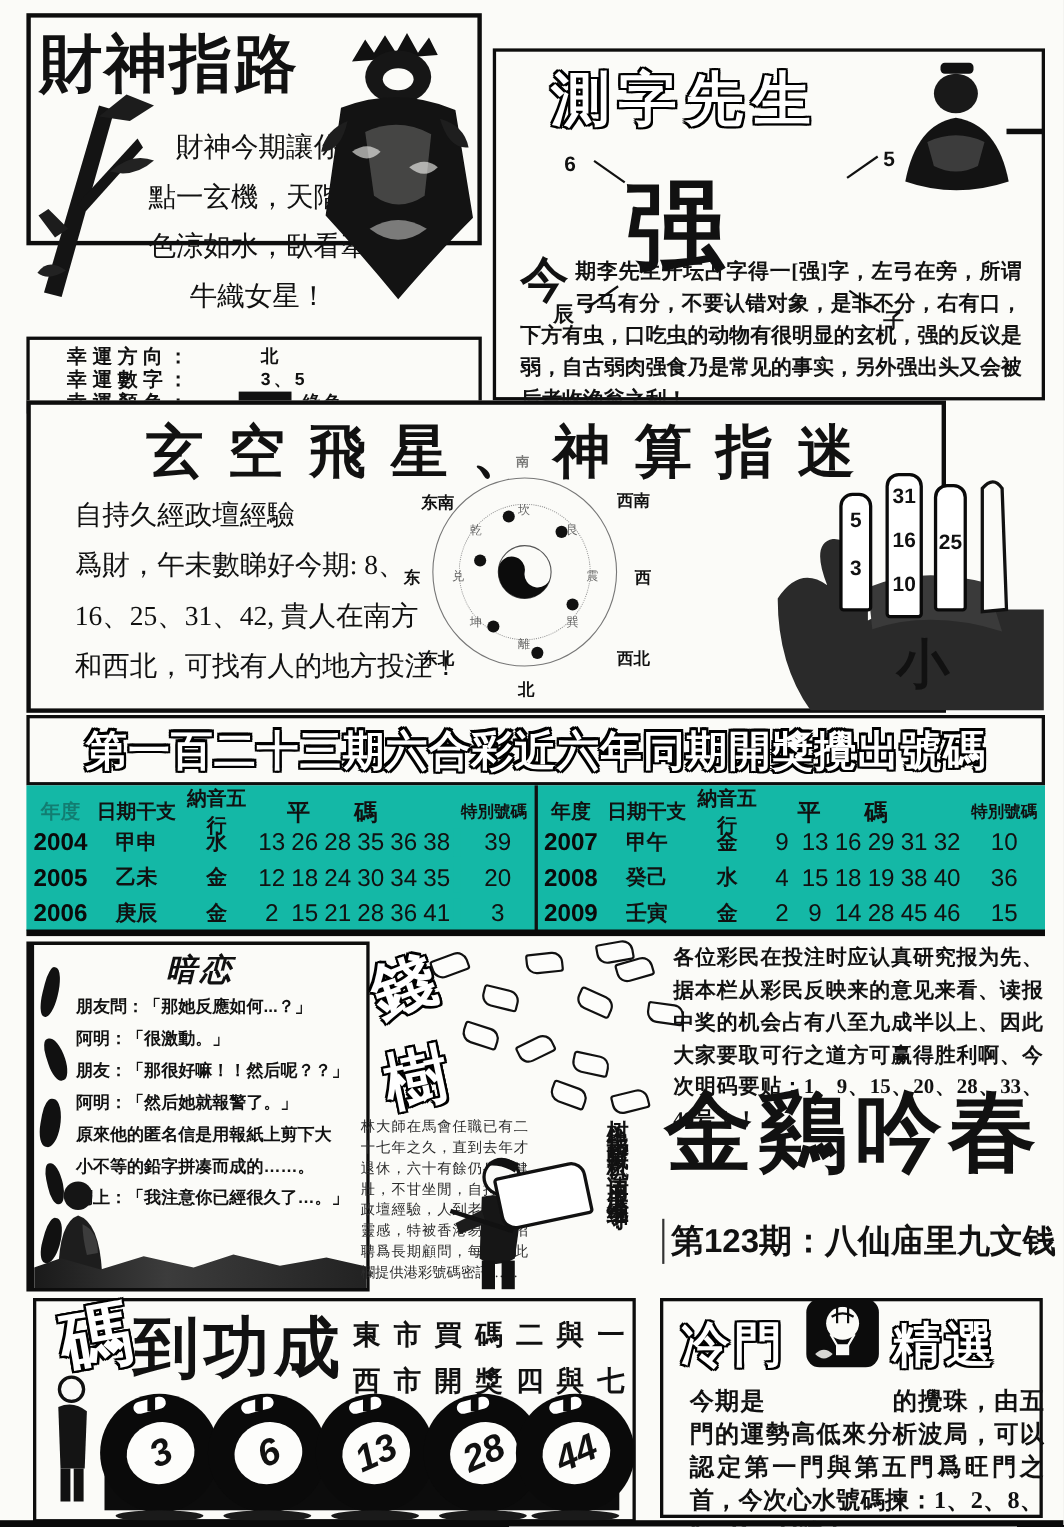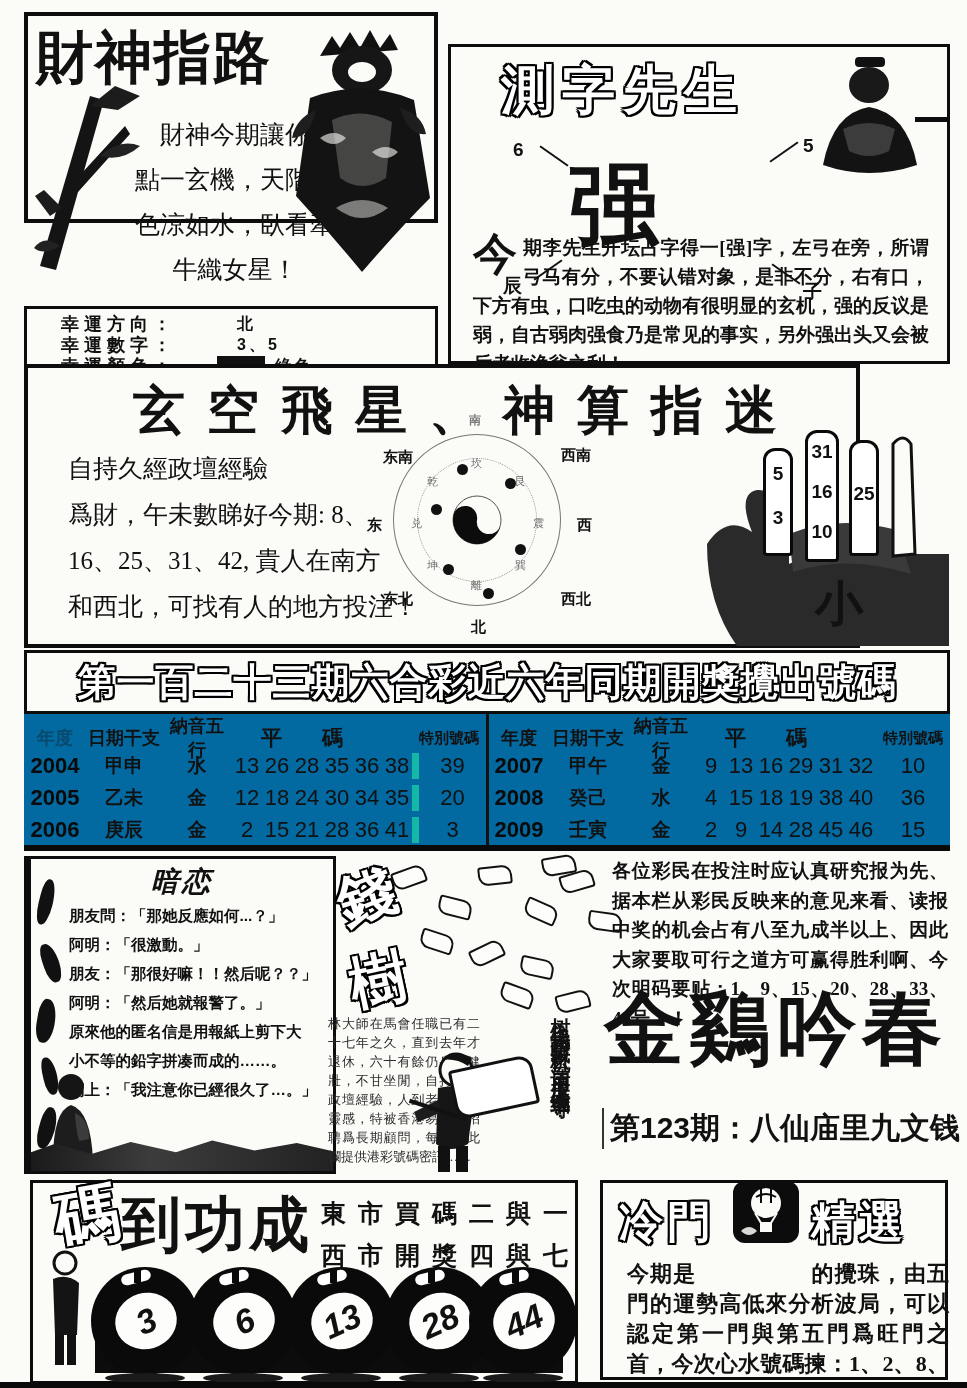--- a/index.html
+++ b/index.html
@@ -49,21 +49,21 @@
   #hand { left:697px; top:404px; width:252px; height:242px; }
   .finger { position:absolute; background:#fff; border:3px solid #0a0a0a; border-radius:12px 12px 4px 4px;
             text-align:center; font-size:19px; font-weight:700; color:#111; }
   .hand-label { position:absolute; left:118px; top:168px; font-size:48px; font-weight:900; }
 
   
   #banner-box { left:24px; top:650px; width:926px; height:64px; display:flex; align-items:center; justify-content:center; }
   .bn-text { font-size:38px; letter-spacing:1px; white-space:nowrap; }
 
   
-  #table-wrap { left:24px; top:714px; width:926px; height:132px; background:#0369a1; }
+  #table-wrap { left:24px; top:714px; width:926px; height:132px; background:#14b8a6; }
   .htable { position:absolute; top:0; width:462px; height:132px; display:grid;
             grid-template-rows:36px 32px 32px 32px; }
   .hrow { display:grid; grid-template-columns:62px 76px 70px repeat(6,1fr) 74px; align-items:center; }
   .hcell { text-align:center; font-size:22px; }
   .hcell.hd { font-size:18px; font-weight:900; }
   .hcell.gz { font-size:19px; font-weight:700; }
   .hcell.sp { border-left:7px solid #14b8a6; }
   .hcell.ping { grid-column:span 6; font-size:21px; font-weight:900; letter-spacing:40px; }
   .faint { opacity:.35; }
   #tbl-divider { left:486px; top:714px; width:3px; height:132px; background:#111; }

